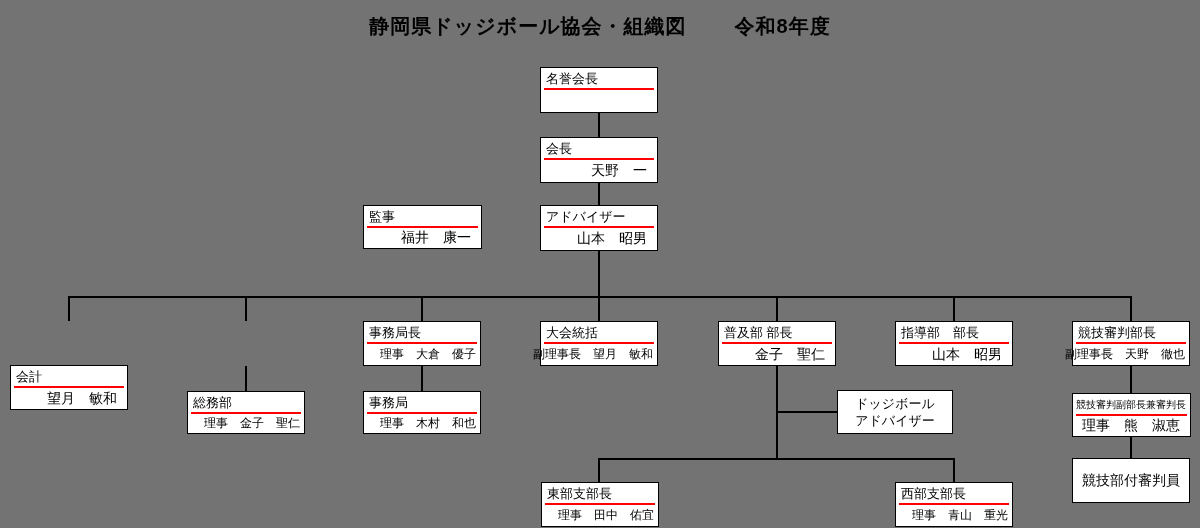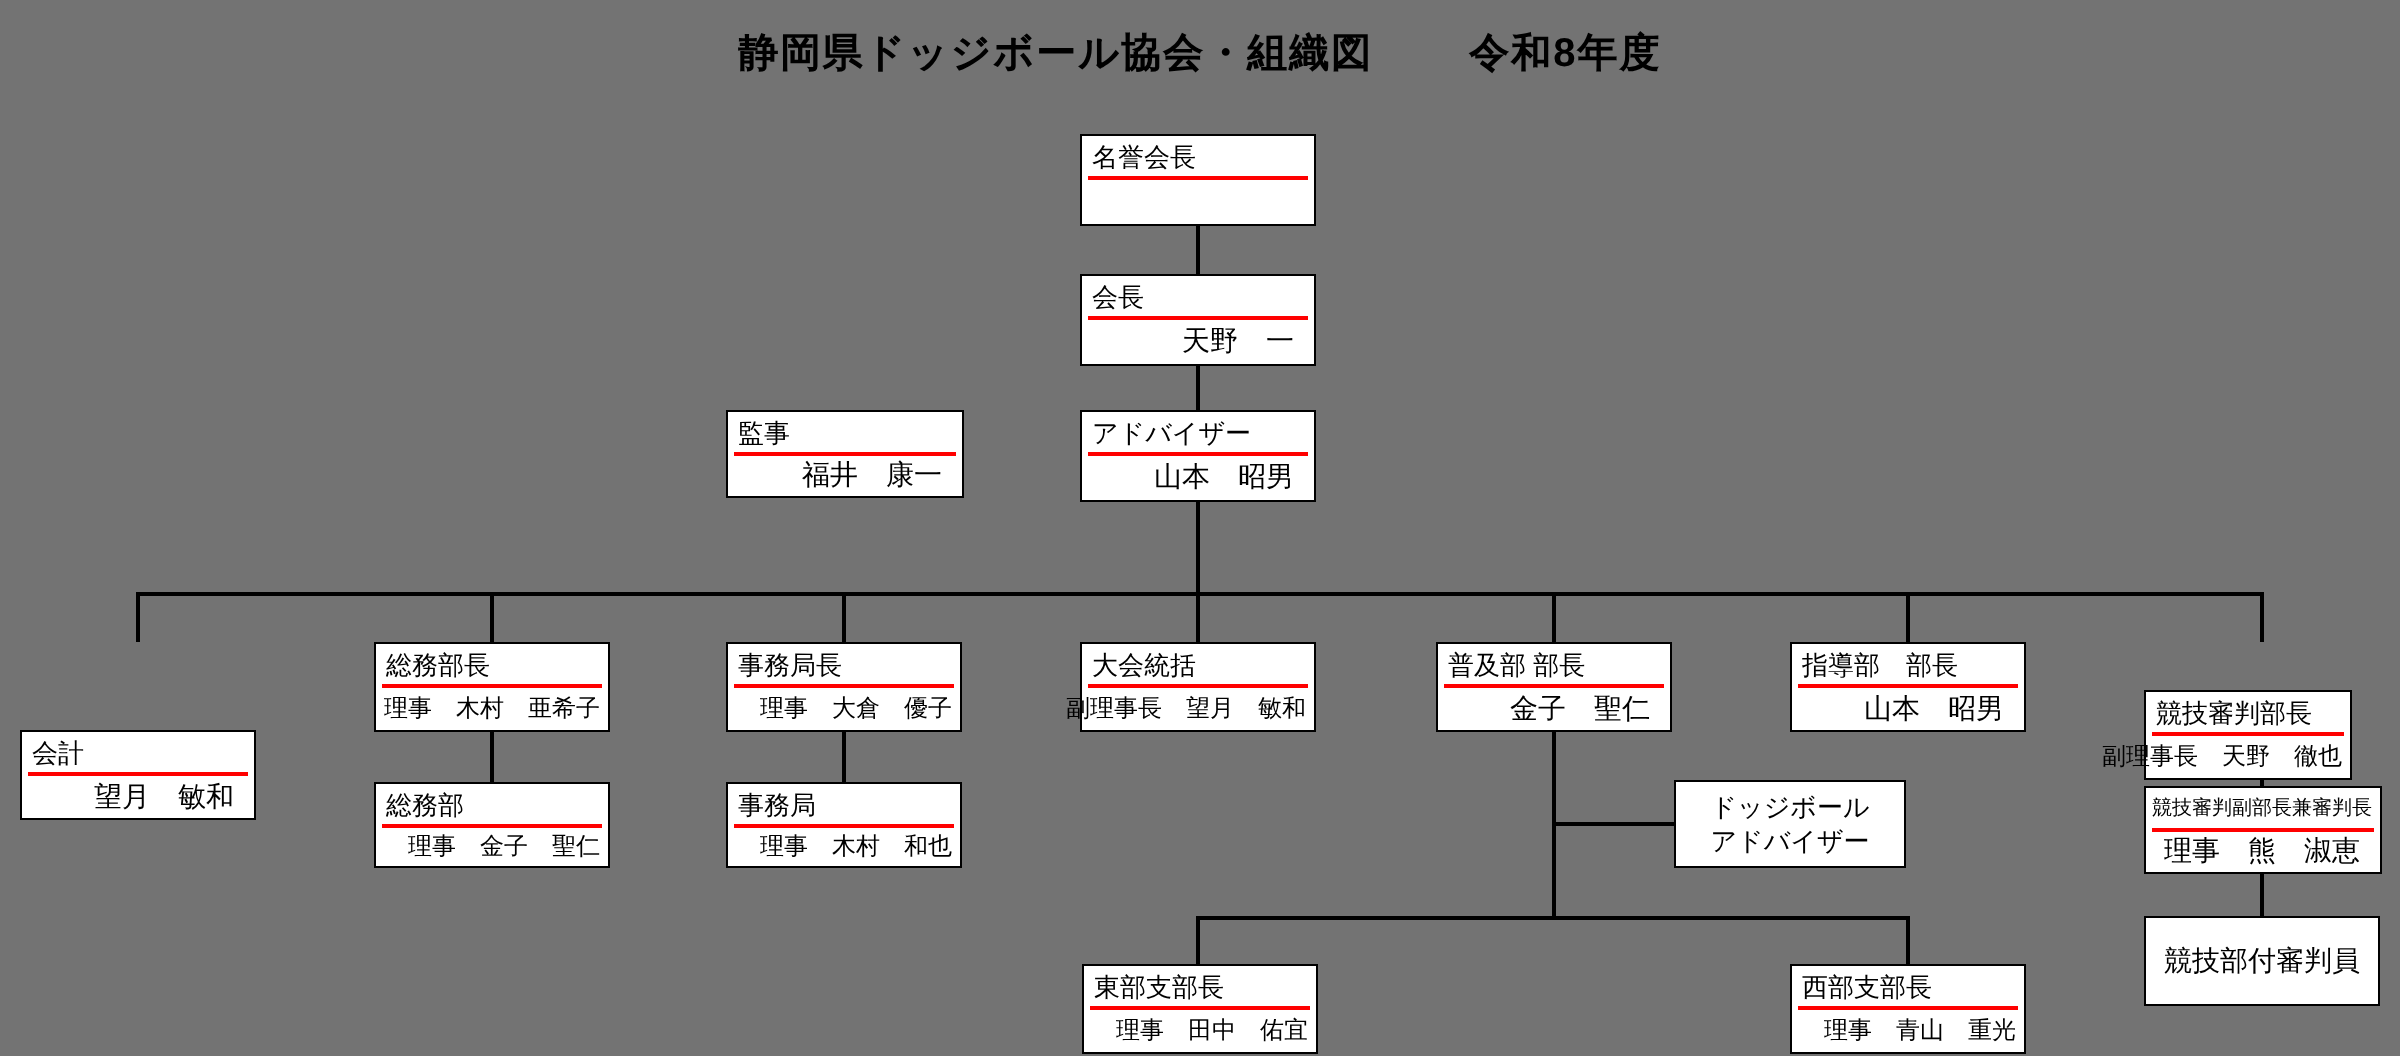--- a/index.html
+++ b/index.html
@@ -137,25 +137,20 @@
     <div class="red-divider"></div>
     <div class="name-row">山本　昭男</div>
   </div>
 
   <div class="node" style="left:10px; top:321px; width:118px; height:45px;margin-top:44px;">
     <div class="title-row">会計</div>
     <div class="red-divider"></div>
     <div class="name-row">望月　敏和</div>
   </div>
 
-  <div class="node" style="left:187px; top:321px; width:118px; height:45px;">
-    <div class="title-row">総務部長</div>
-    <div class="red-divider"></div>
-    <div class="name-row long">理事　木村　亜希子</div>
-  </div>
 
   <div class="node" style="left:363px; top:321px; width:118px; height:45px;">
     <div class="title-row">事務局長</div>
     <div class="red-divider"></div>
     <div class="name-row long">理事　大倉　優子</div>
   </div>
 
   <div class="node" style="left:540px; top:321px; width:118px; height:45px;">
     <div class="title-row">大会統括</div>
     <div class="red-divider"></div>
@@ -167,21 +162,21 @@
     <div class="red-divider"></div>
     <div class="name-row">金子　聖仁</div>
   </div>
 
   <div class="node" style="left:895px; top:321px; width:118px; height:45px;">
     <div class="title-row">指導部　部長</div>
     <div class="red-divider"></div>
     <div class="name-row">山本　昭男</div>
   </div>
 
-  <div class="node" style="left:1072px; top:321px; width:104px; height:45px;margin-top:24px;">
+  <div class="node" style="left:1072px; top:321px; width:118px; height:45px;">
     <div class="title-row">競技審判部長</div>
     <div class="red-divider"></div>
     <div class="name-row long">副理事長　天野　徹也</div>
   </div>
 
   <div class="node" style="left:187px; top:391px; width:118px; height:43px;">
     <div class="title-row">総務部</div>
     <div class="red-divider"></div>
     <div class="name-row long">理事　金子　聖仁</div>
   </div>

